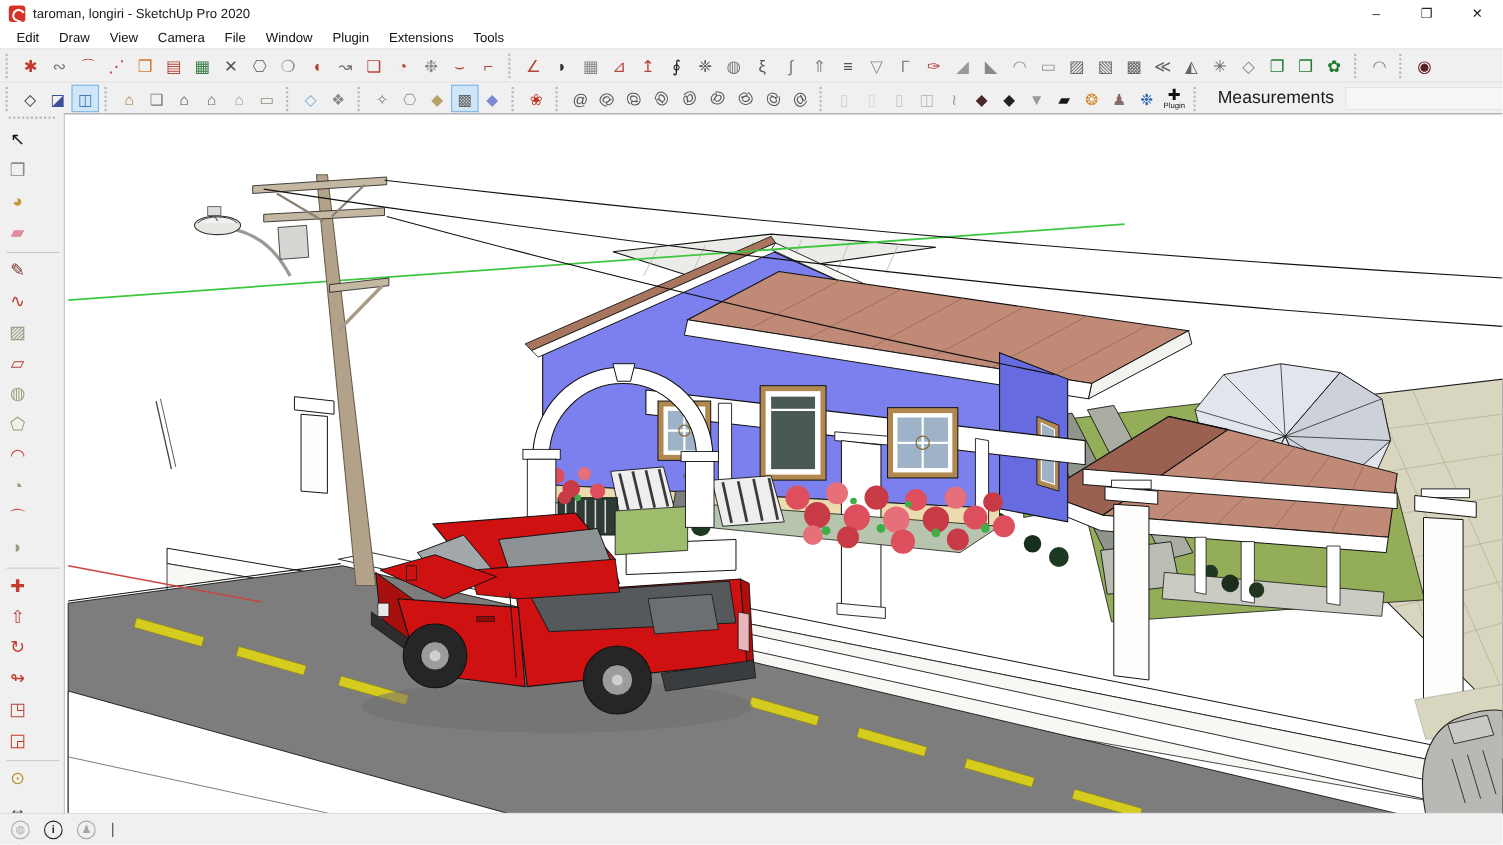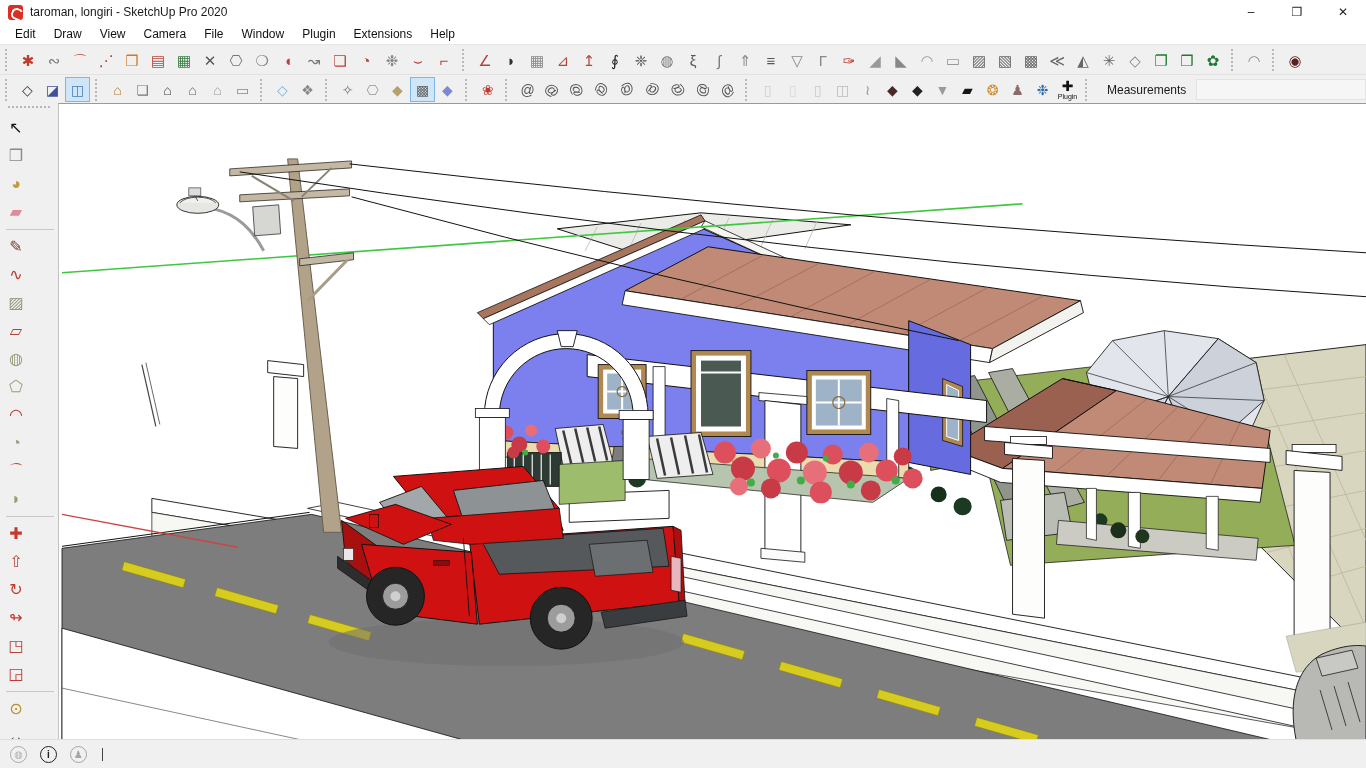--- a/index.html
+++ b/index.html
@@ -22,21 +22,21 @@
   .tbtn{width:26px;height:26px;flex:0 0 auto;display:flex;align-items:center;justify-content:center;background:transparent;border:1px solid transparent;padding:0;font-family:inherit;}
   .tb2 .tbtn{width:25px;height:25px;}
   .tbtn .g{font-size:15px;line-height:1;display:inline-block;}
   .tb2 .tbtn .g{font-size:14px;}
   .tbtn.active{background:var(--active-bg,#cfe6f8);border-color:var(--active-border,#7fb6e3);}
   .grip{width:3px;height:22px;border-left:2px dotted #b8b8b8;margin:0 5px;flex:0 0 auto;}
   .plugin-btn{width:34px;height:27px;flex-direction:column;gap:0;}
   .plugin-btn .g{font-size:13px;color:#111;}
   .plugin-btn .lbl{font-size:7px;color:#111;line-height:1;}
   .meas-wrap{margin-left:auto;display:flex;align-items:center;flex:0 1 auto;}
-  .meas-label{font-size:12px;color:#1a1a1a;margin:0 10px 0 12px;white-space:nowrap;}
+  .meas-label{font-size:16px;color:#1a1a1a;margin:0 10px 0 12px;white-space:nowrap;}
   .meas-box{width:168px;max-width:168px;height:19px;background:#f6f6f6;border:1px solid #e3e3e3;font-size:11px;color:#333;}
   
   .palette{position:absolute;top:103px;left:0;width:58px;bottom:28px;background:var(--toolbar-bg,#f0f0f0);border-right:1px solid #dcdcdc;}
   .pal-grip{height:4px;margin:3px 8px 2px 8px;border-top:2px dotted #b8b8b8;}
   .palette-grid{display:flex;flex-wrap:wrap;padding:0 1px 0 2px;}
   .palette-grid .tbtn{margin:1px;}
   .palette-grid .tbtn .g{font-size:16px;}
   .hsep{width:48px;height:1px;background:#c9c9c9;margin:3px 0 3px 4px;}
   
   .canvas{position:absolute;top:103px;left:58px;right:0;bottom:28px;background:#fff;border-top:1px solid #9a9a9a;border-left:1px solid #c2c2c2;}
@@ -62,21 +62,21 @@
 <div class="menubar">
 
 <span class="menuitem">Edit</span>
     <span class="menuitem">Draw</span>
     <span class="menuitem">View</span>
     <span class="menuitem">Camera</span>
     <span class="menuitem">File</span>
     <span class="menuitem">Window</span>
     <span class="menuitem">Plugin</span>
     <span class="menuitem">Extensions</span>
-    <span class="menuitem">Help</span>
+    <span class="menuitem">Tools</span>
   </div>
 
 <div class="tb tb1">
   <div class="grip"></div>
   <div style="display:flex;align-items:center;">
 
   <button class="tbtn" style="color: rgb(192, 57, 43);">
         <span class="g">✱</span>
       </button>
       <button class="tbtn" style="color: rgb(119, 119, 119);">

